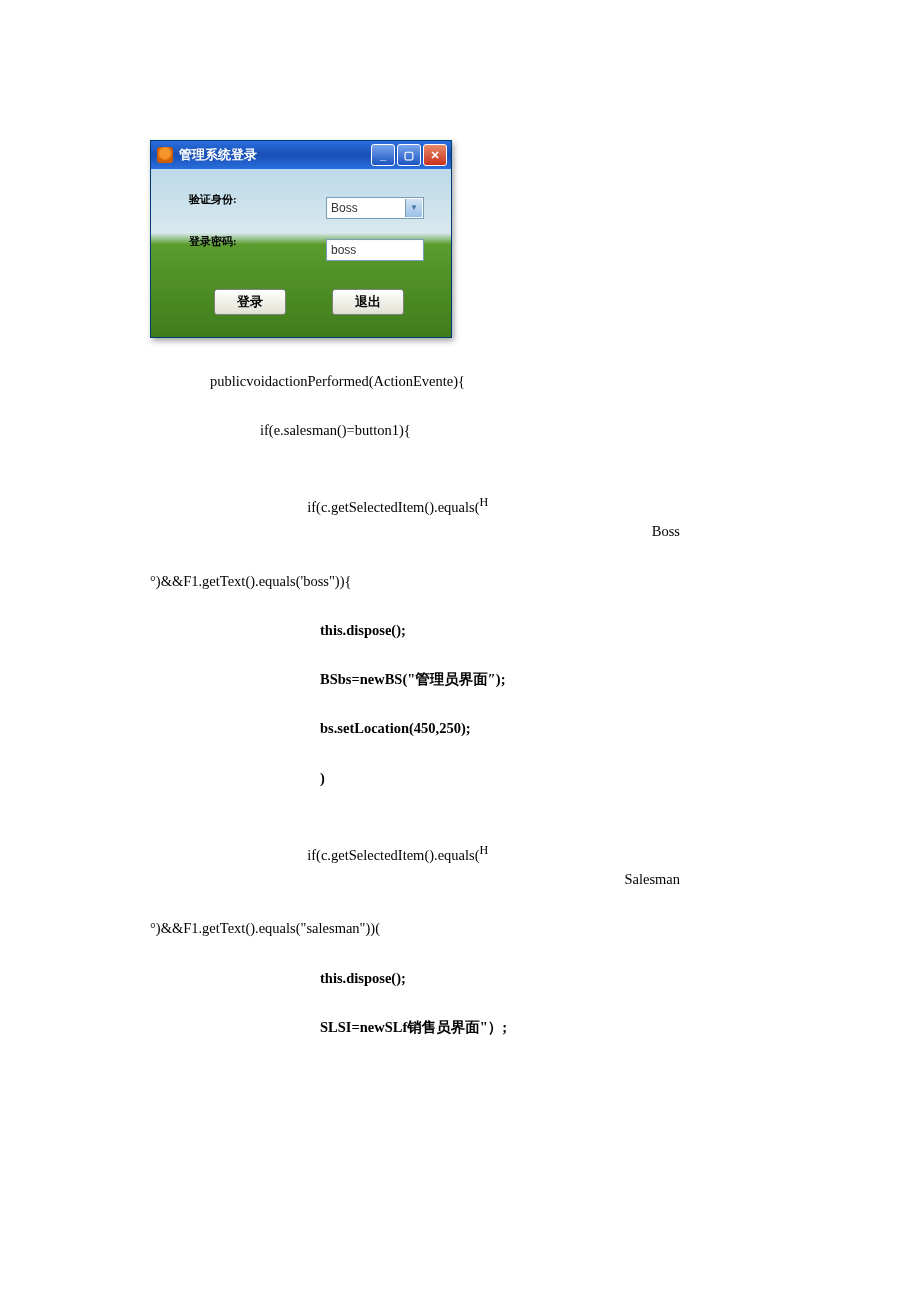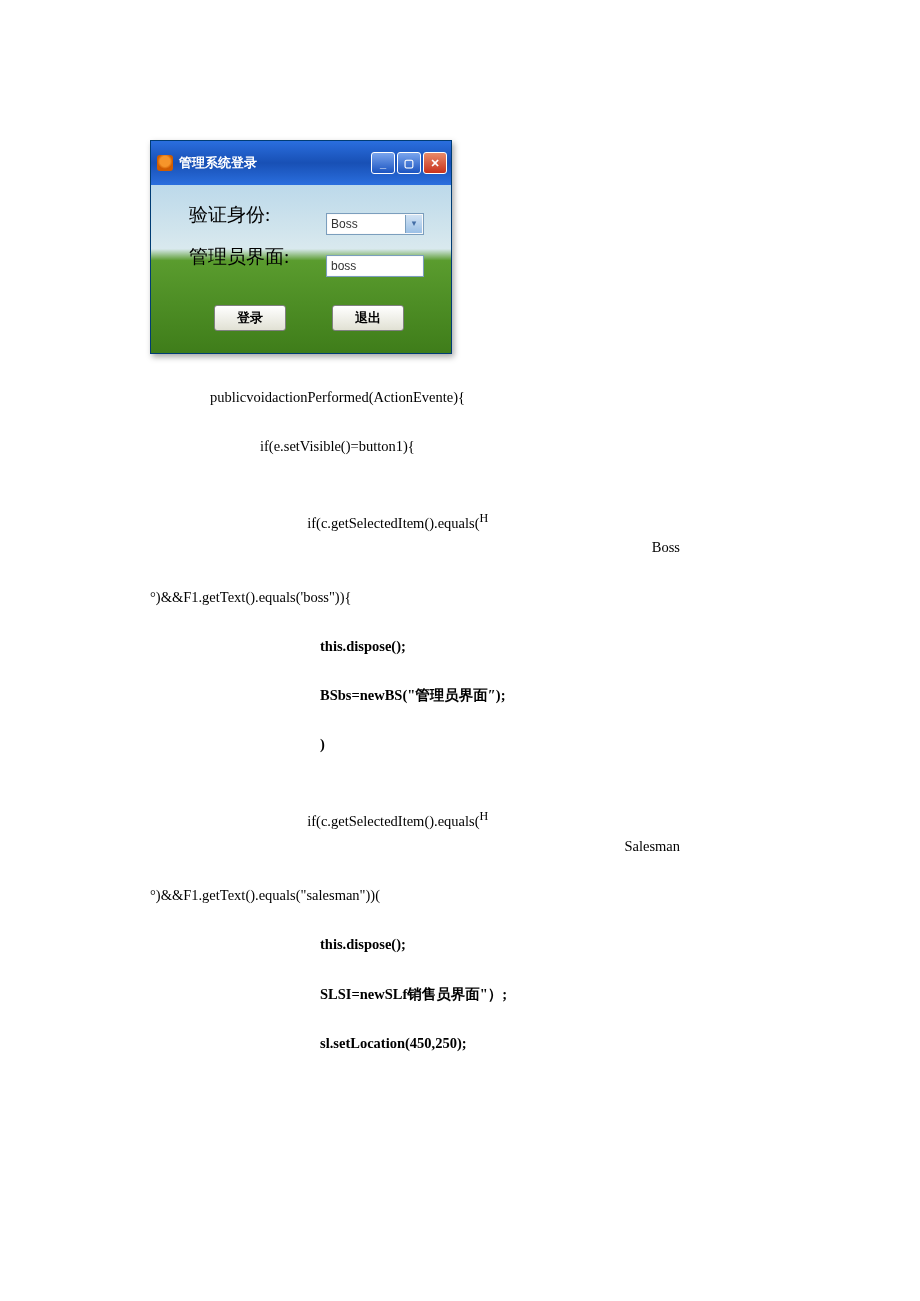--- a/index.html
+++ b/index.html
@@ -21,21 +21,21 @@
   
   .login-win {
     width: 300px;
     border: 1px solid #003c74;
     background: #ece9d8;
     font-family: Tahoma, sans-serif;
     box-shadow: 2px 3px 6px rgba(0,0,0,.35);
     margin-bottom: 6px;
   }
   .titlebar {
-    height: 44px;
+    height: 28px;
     background: linear-gradient(to bottom, #2a6ede 0%, #1850b5 50%, #2a6ede 100%);
     display: flex;
     align-items: center;
     padding: 0 4px 0 6px;
     color: #fff;
     font-size: 13px;
     font-weight: bold;
   }
   .titlebar .java-icon {
     width: 16px; height: 16px;
@@ -61,22 +61,22 @@
     background: linear-gradient(to bottom, #bcd9ea 0%, #d9e9ee 38%, #5a9c2e 45%, #3f7d1a 100%);
     position: relative;
   }
   .form-row {
     position: absolute;
     left: 0; right: 0;
     display: flex; align-items: center;
   }
   .form-row .lbl {
     position: absolute; left: 38px;
-    font-family: SimSun, serif; font-size: 19px;
-    font-weight: normal; color: #000;
+    font-family: SimSun, serif; font-size: 11px;
+    font-weight: bold; color: #000;
   }
   .dropdown, .textinput {
     position: absolute; left: 175px; top: -2px;
     width: 88px; height: 20px;
     background: #fff;
     border: 1px solid #7b9ebd;
     font-family: Tahoma, sans-serif; font-size: 12px;
     color: #333;
     display: flex; align-items: center;
     padding: 0 4px;
@@ -141,51 +141,51 @@
     </div>
     <div class="client">
       <div class="form-row row1">
         <span class="lbl">验证身份:</span>
         <div class="dropdown">
           <span>Boss</span>
           <span class="arrow">▾</span>
         </div>
       </div>
       <div class="form-row row2">
-        <span class="lbl">管理员界面:</span>
+        <span class="lbl">登录密码:</span>
         <div class="textinput">
           <span>boss</span>
         </div>
       </div>
       <div class="btn-row">
         <div class="xp-btn">登录</div>
         <div class="xp-btn">退出</div>
       </div>
     </div>
   </div>
 
   <div class="code">
 <div class="indent1">publicvoidactionPerformed(ActionEvente){</div>
-<div class="indent2">if(e.setVisible()=button1){</div>
+<div class="indent2">if(e.salesman()=button1){</div>
 <div class="indent3" style="position:relative;">
   <span>if(c.getSelectedItem().equals(</span><sup>H</sup>
   <span class="float-right">Boss</span>
 </div>
 <div>°)&amp;&amp;F1.getText().equals('boss")){</div>
 <div class="indent4">this.dispose();</div>
 <div class="indent4">BSbs=newBS("管理员界面″);</div>
+<div class="indent4">bs.setLocation(450,250);</div>
 <div class="indent4">)</div>
 <div class="indent3" style="position:relative;">
   <span>if(c.getSelectedItem().equals(</span><sup>H</sup>
   <span class="float-right">Salesman</span>
 </div>
 <div>°)&amp;&amp;F1.getText().equals("salesman"))(</div>
 <div class="indent4">this.dispose();</div>
 <div class="indent4">SLSI=newSLf销售员界面"）;</div>
-<div class="indent4">sl.setLocation(450,250);</div>
 
 
 
 
 
 
 
 
 
 

